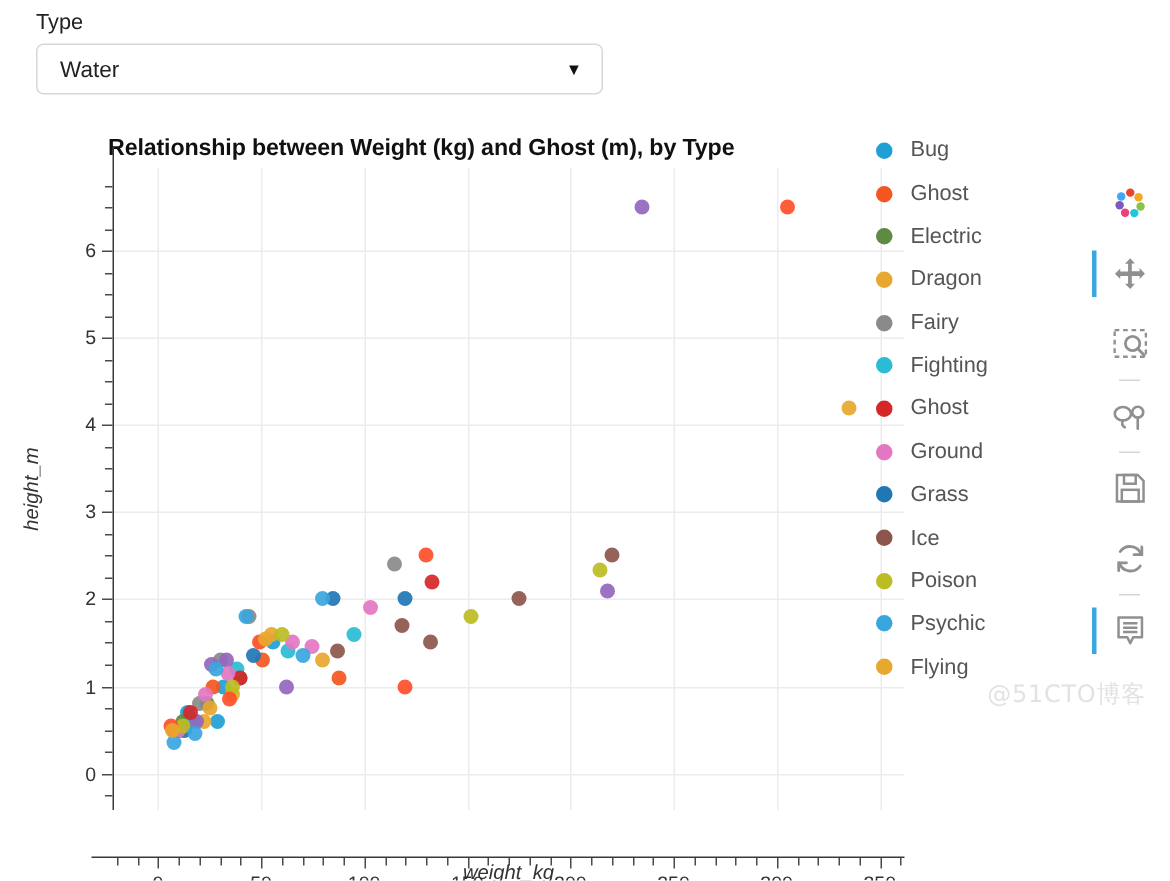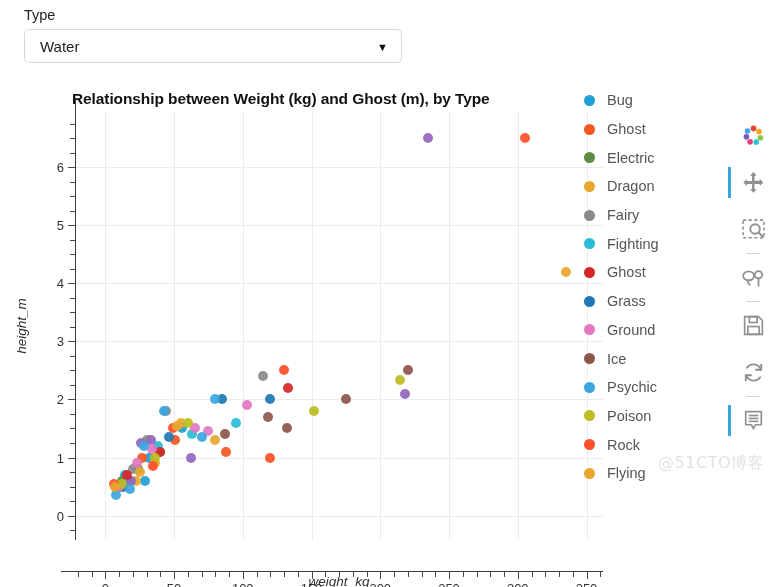--- a/index.html
+++ b/index.html
@@ -337,42 +337,38 @@
       </div>
       <div class="legend-row">
         <span class="legend-dot" style="background: rgb(41, 188, 212);"></span>
         <span class="legend-text">Fighting</span>
       </div>
       <div class="legend-row">
         <span class="legend-dot" style="background: rgb(214, 39, 40);"></span>
         <span class="legend-text">Ghost</span>
       </div>
       <div class="legend-row">
+        <span class="legend-dot" style="background: rgb(227, 119, 194);"></span>
+        <span class="legend-text">Ground</span>
+      </div>
+      <div class="legend-row">
         <span class="legend-dot" style="background: rgb(31, 119, 180);"></span>
         <span class="legend-text">Grass</span>
       </div>
       <div class="legend-row">
-        <span class="legend-dot" style="background: rgb(227, 119, 194);"></span>
-        <span class="legend-text">Ground</span>
-      </div>
-      <div class="legend-row">
         <span class="legend-dot" style="background: rgb(140, 86, 75);"></span>
         <span class="legend-text">Ice</span>
       </div>
       <div class="legend-row">
+        <span class="legend-dot" style="background: rgb(188, 189, 34);"></span>
+        <span class="legend-text">Poison</span>
+      </div>
+      <div class="legend-row">
         <span class="legend-dot" style="background: rgb(58, 166, 224);"></span>
         <span class="legend-text">Psychic</span>
-      </div>
-      <div class="legend-row">
-        <span class="legend-dot" style="background: rgb(188, 189, 34);"></span>
-        <span class="legend-text">Poison</span>
-      </div>
-      <div class="legend-row">
-        <span class="legend-dot" style="background: rgb(255, 79, 40);"></span>
-        <span class="legend-text">Rock</span>
       </div>
       <div class="legend-row">
         <span class="legend-dot" style="background: rgb(232, 167, 46);"></span>
         <span class="legend-text">Flying</span>
       </div>
     </div>
 
   <div class="modebar" id="modebar">
       <div class="mb-item">
         <svg viewBox="0 0 24 24" class="mb-icon">

